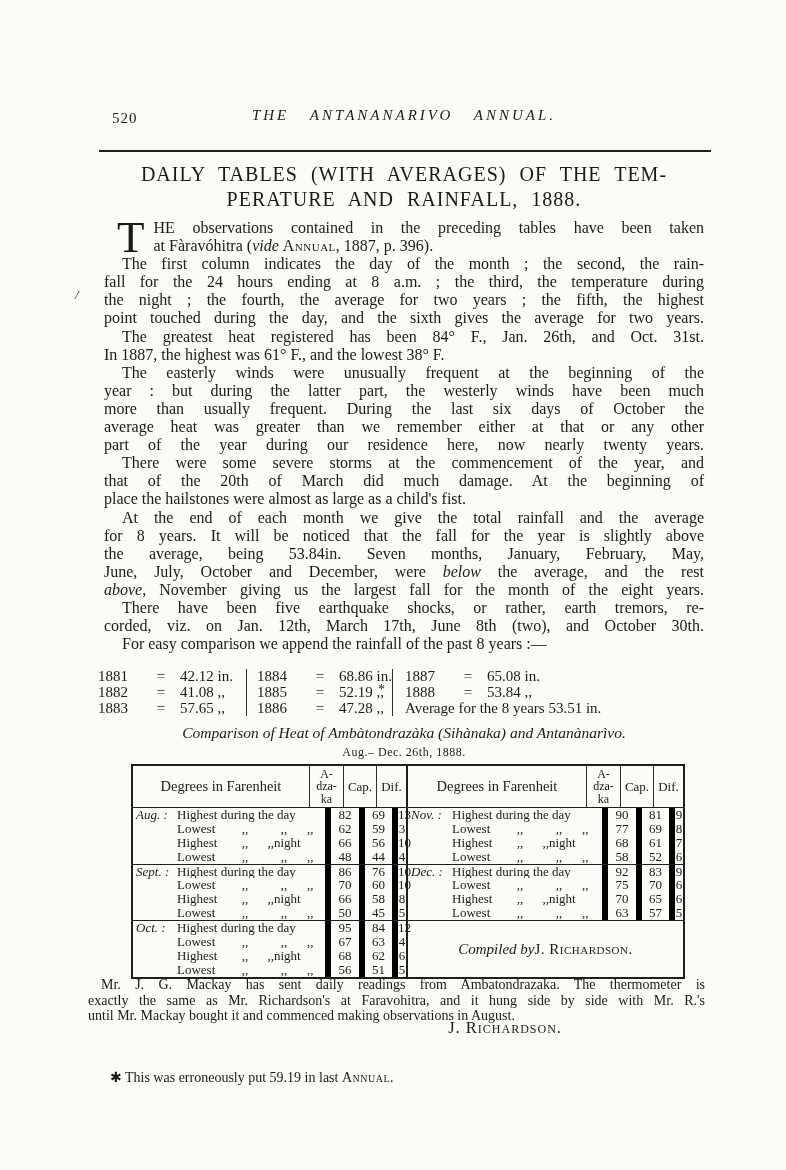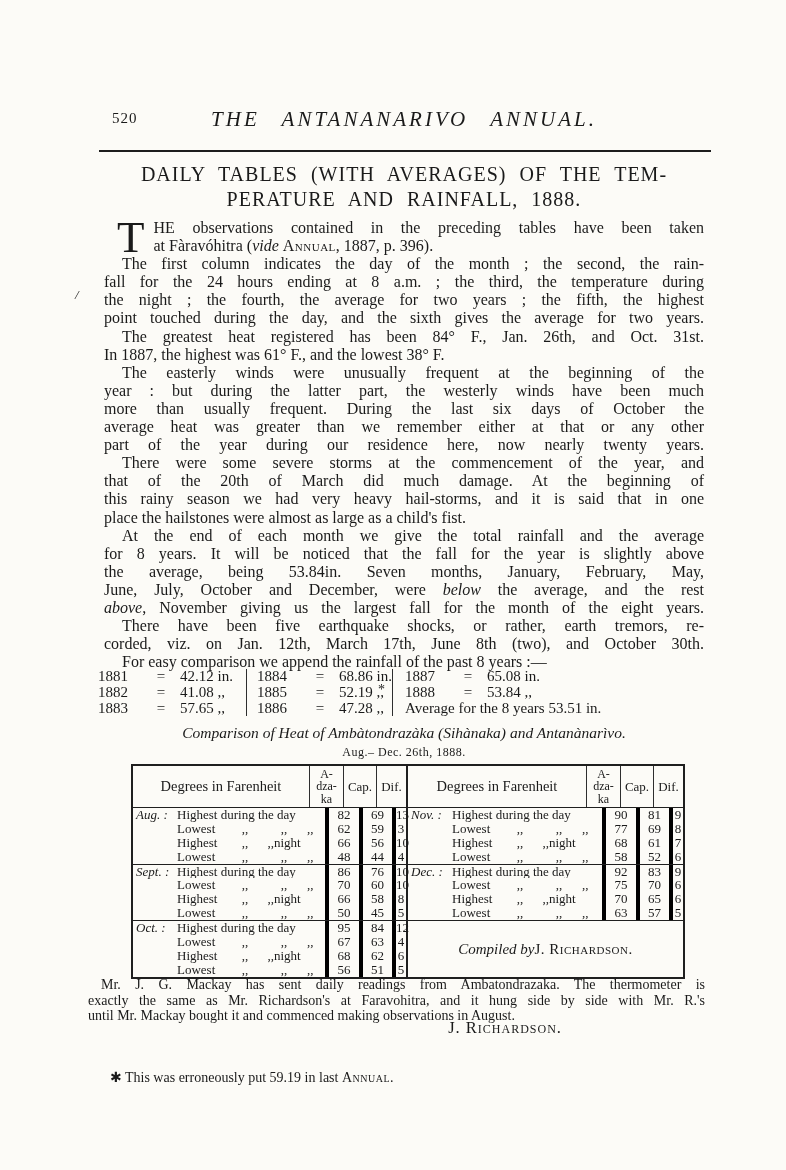--- a/index.html
+++ b/index.html
@@ -8,21 +8,21 @@
     background: #fcfbf7;
     color: #1a1a1a;
     font-family: "Liberation Serif", "DejaVu Serif", serif;
     position: relative;
     overflow: hidden;
   }
   .content { position: absolute; left: 104px; top: 0; width: 600px; height: 1170px; }
 
   .hdr { position: absolute; top: 107px; left: 0; width: 600px; height: 24px; }
   .pagenum { position: absolute; left: 8px; top: 3px; font-size: 15px; letter-spacing: 1px; }
-  .runtitle { text-align: center; font-style: italic; font-size: 21px; letter-spacing: 3px; word-spacing: 14px; }
+  .runtitle { text-align: center; font-style: italic; font-size: 15px; letter-spacing: 3px; word-spacing: 14px; }
 
   .rule { position: absolute; top: 150px; left: -5px; width: 612px; border-top: 2.5px solid #1d1d1d; }
 
   .title { position: absolute; top: 162px; left: 0; width: 600px; text-align: center;
            font-size: 20px; line-height: 25px; letter-spacing: 1px; word-spacing: 7px; }
 
   .body-text { position: absolute; top: 219px; left: 0; width: 600px; font-size: 16px; line-height: 18.1px; }
   .ln { text-align: justify; }
   .ln.j { text-align-last: justify; }
   .ln.ind { text-indent: 18px; }
@@ -54,21 +54,21 @@
   .ch-a { width: 34px; flex-direction: column; font-size: 12px; line-height: 12.5px; }
   .ch-c { width: 33px; }
   .ch-d { width: 30px; }
   .blk + .blk, .compiled { border-top: 1.5px solid #1f1f1f; }
   .trow { display: flex; height: 13.9px; line-height: 13.9px; white-space: nowrap; }
   .r-pre { width: 44px; font-style: italic; padding-left: 3px; }
   .r-label { flex: 1; overflow: hidden; }
   .lp-w { display: inline-block; width: 52px; }
   .lp-m1 { display: inline-block; width: 32px; text-align: center; }
   .lp-m2 { display: inline-block; width: 46px; text-align: center; }
-  .num { border-left: 4px solid #000000; text-align: center; }
+  .num { border-left: 6px solid #000000; text-align: center; }
   .c-a { width: 34px; } .c-c { width: 33px; } .c-d { width: 14px; }
   .compiled { height: 57px; display: flex; align-items: center; justify-content: center; font-size: 15px; }
 
   .footer-note { position: absolute; top: 977px; left: -16px; width: 617px; font-size: 14px; line-height: 15.6px; }
   .footer-note .ln.ind { text-indent: 13px; }
   .signature { position: absolute; top: 1018px; left: 0; width: 600px; text-align: right;
                padding-right: 142px; font-size: 16.5px; }
   .signature .sc { font-variant: small-caps; letter-spacing: 1px; }
   .footnote { position: absolute; top: 1040px; left: -6px; width: 612px; font-size: 14px; padding-left: 12px; margin-top: 29px; }
   .margin-mark { position: absolute; left: 75px; top: 287px; font-size: 13px; font-style: italic; }
@@ -109,21 +109,20 @@
       <div>
         <div class="ln j ind"><span class="seg">The easterly winds were unusually frequent at the beginning of the</span></div>
         <div class="ln j"><span class="seg">year : but during the latter part, the westerly winds have been much</span></div>
         <div class="ln j"><span class="seg">more than usually frequent. During the last six days of October the</span></div>
         <div class="ln j"><span class="seg">average heat was greater than we remember either at that or any other</span></div>
         <div class="ln j"><span class="seg">part of the year during our residence here, now nearly twenty years.</span></div>
       </div>
       <div>
         <div class="ln j ind"><span class="seg">There were some severe storms at the commencement of the year, and</span></div>
         <div class="ln j"><span class="seg">that of the 20th of March did much damage. At the beginning of</span></div>
-        <div class="ln j"><span class="seg">this rainy season we had very heavy hail-storms, and it is said that in one</span></div>
         <div class="ln"><span class="seg">place the hailstones were almost as large as a child's fist.</span></div>
       </div>
       <div>
         <div class="ln j ind"><span class="seg">At the end of each month we give the total rainfall and the average</span></div>
         <div class="ln j"><span class="seg">for 8 years. It will be noticed that the fall for the year is slightly above</span></div>
         <div class="ln j"><span class="seg">the average, being 53.84in. Seven months, January, February, May,</span></div>
         <div class="ln j"><span class="seg">June, July, October and December, were </span><span class="seg i">below</span><span class="seg"> the average, and the rest</span></div>
         <div class="ln j"><span class="seg i">above</span><span class="seg">, November giving us the largest fall for the month of the eight years.</span></div>
       </div>
       <div>

